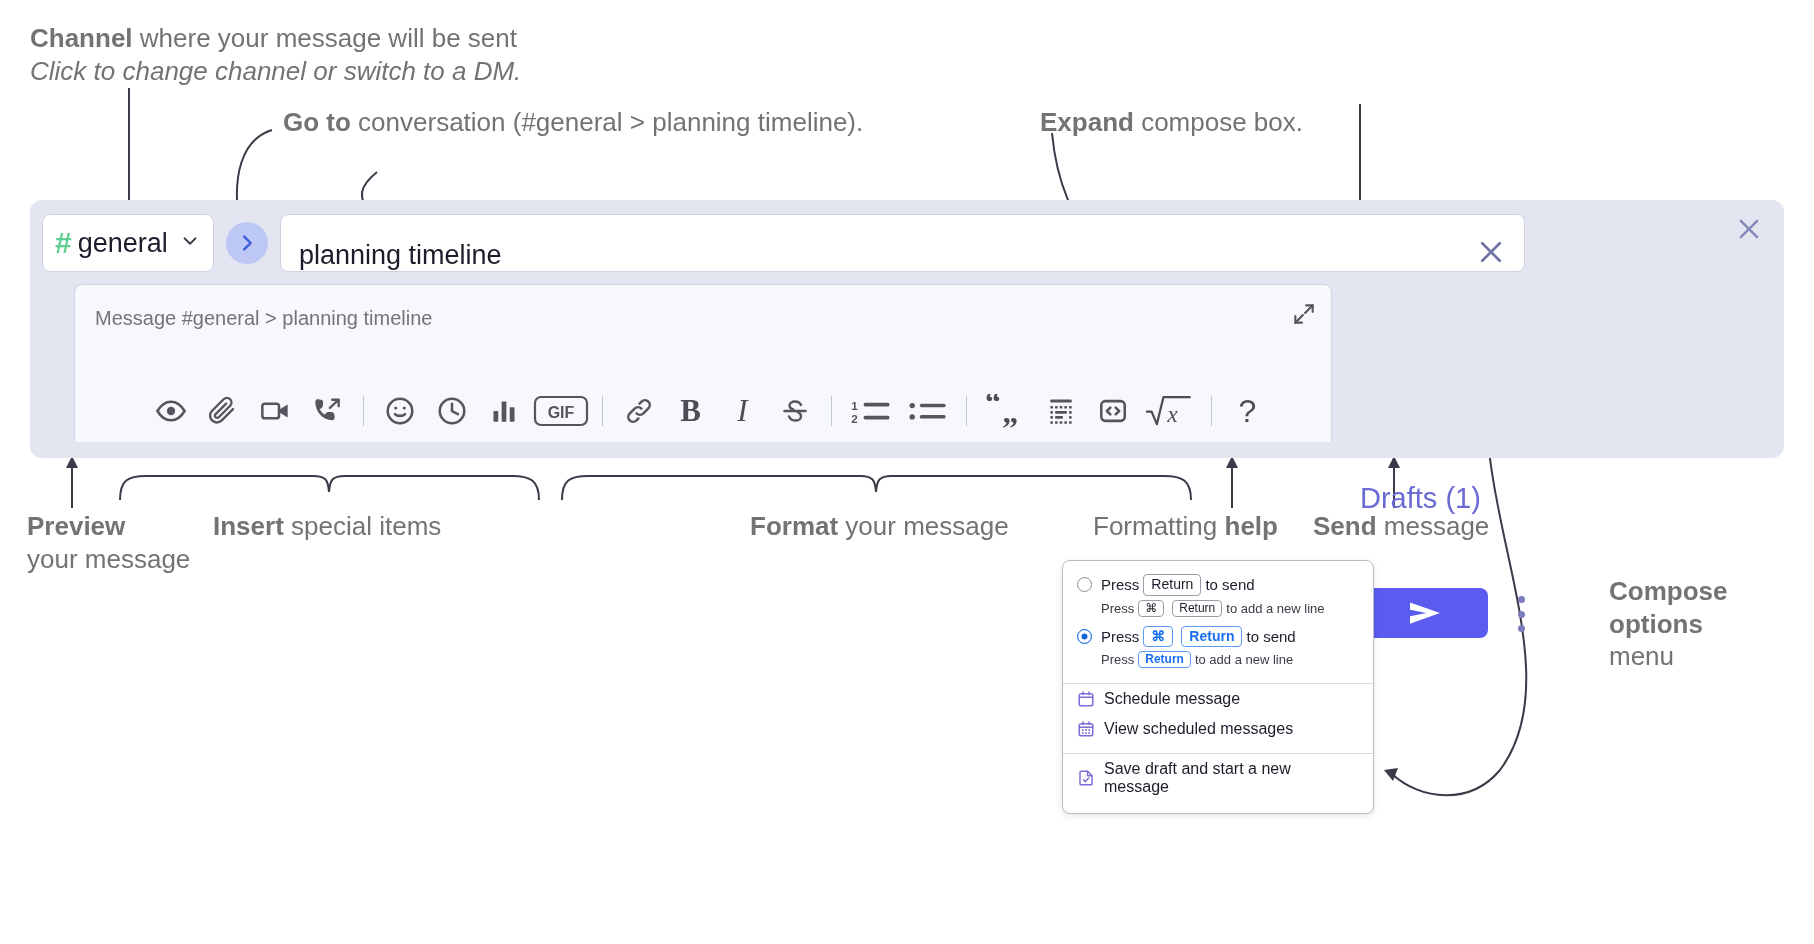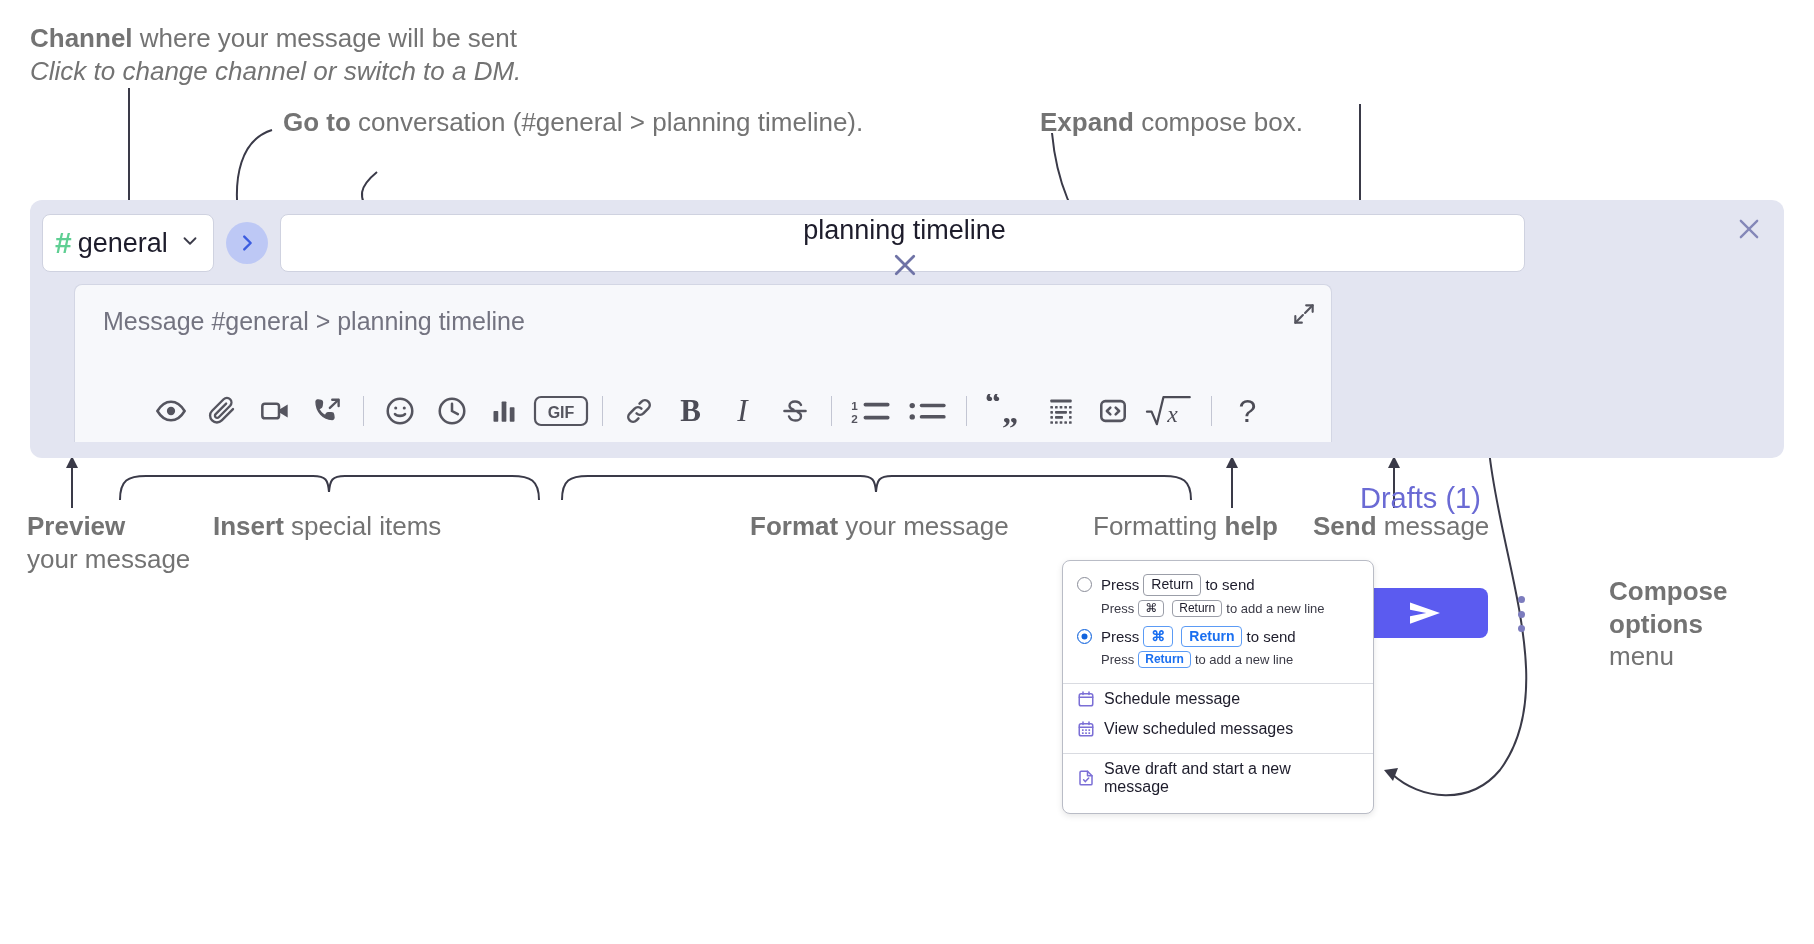--- a/index.html
+++ b/index.html
@@ -74,41 +74,40 @@
     display: flex; align-items: center; justify-content: center;
     cursor: pointer;
     flex: 0 0 auto;
   }
 
   #topic-field {
     width: 1245px; height: 58px;
     background: #ffffff;
     border: 1px solid #cfd2e0;
     border-radius: 8px;
-    display: flex; align-items: center;
+    display: flex; align-items: flex-end;
     padding: 0 14px 0 18px;
-    flex-direction: column;
   }
   #topic-value {
     flex: 1; font-size: 27px; color: #1d1c2b;
   }
   #topic-clear { cursor: pointer; display:flex; padding: 4px; }
 
   
   #message-box {
     position: absolute; left: 44px; top: 84px;
     width: 1258px; height: 158px;
     background: #f7f8fb;
     border: 1px solid #d3d6e4;
     border-radius: 8px 8px 0 0;
     border-bottom: none;
   }
   #message-placeholder {
-    position: absolute; left: 28px; top: 22px;
-    font-size: 25px; color: #737380;
+    position: absolute; left: 20px; top: 22px;
+    font-size: 20px; color: #737380;
   }
   #expand-btn {
     position: absolute; right: 14px; top: 16px;
     cursor: pointer; display: flex;
   }
 
   
   #toolbar {
     position: absolute; left: 0; bottom: 0;
     width: 100%; height: 62px;

